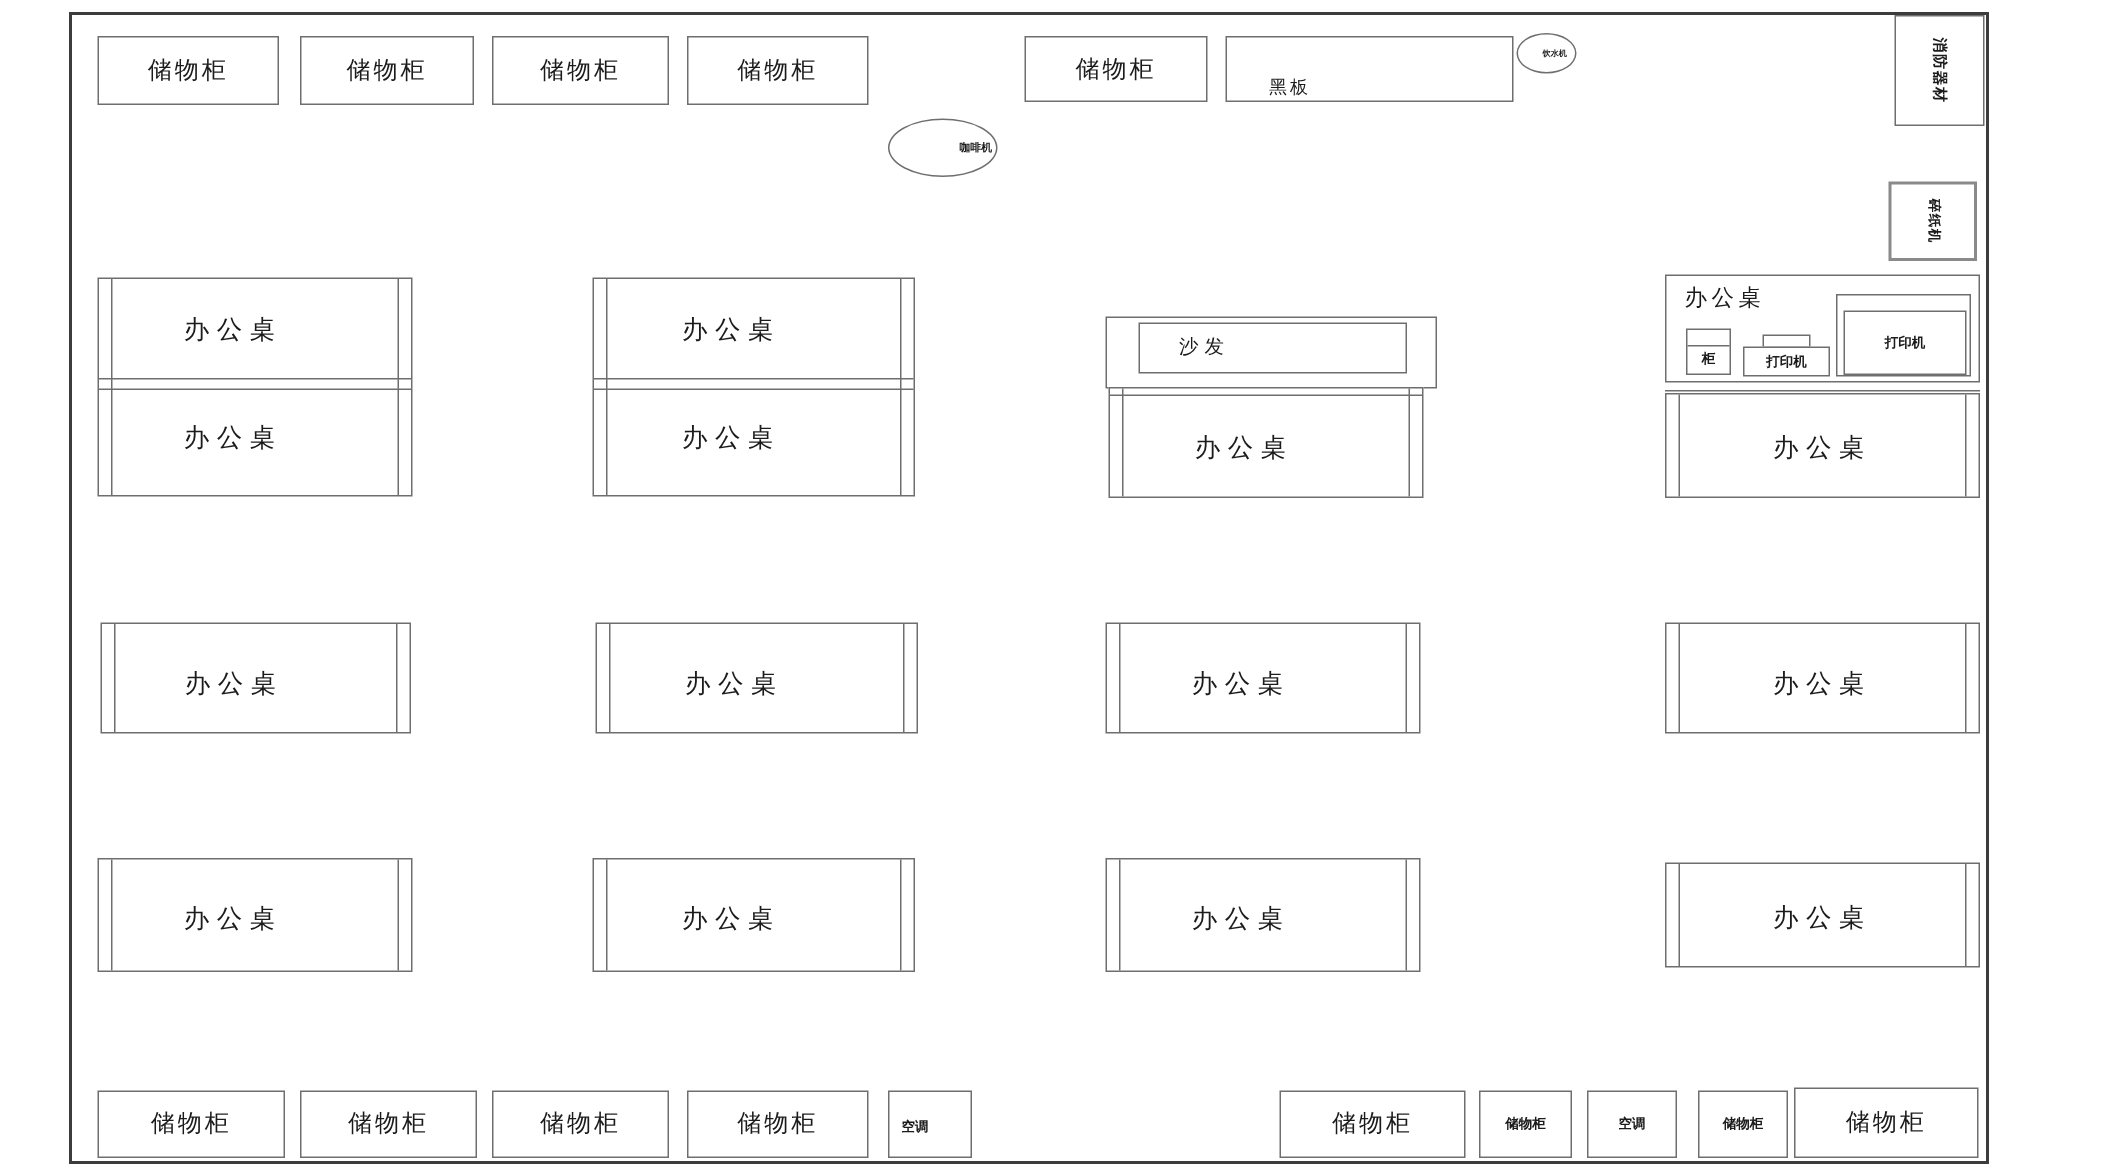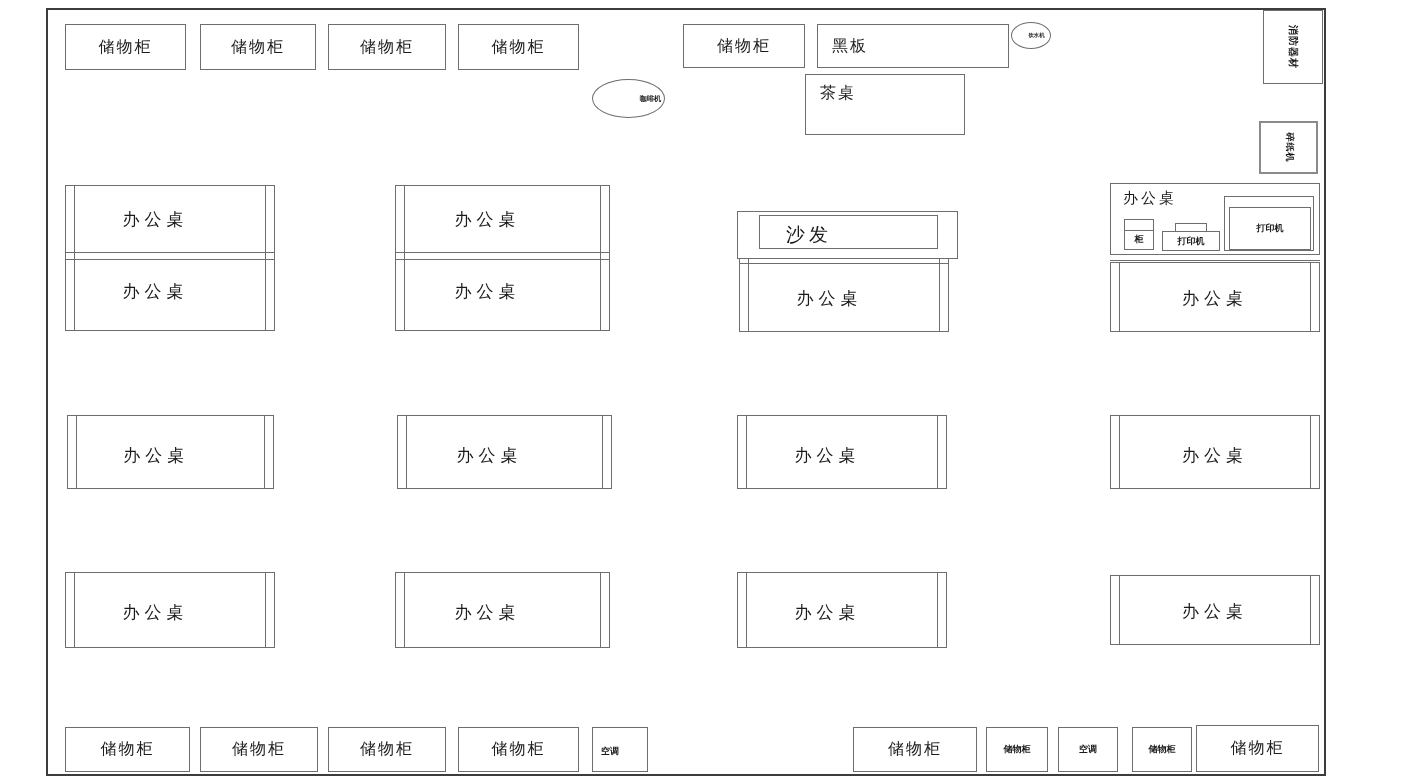--- a/index.html
+++ b/index.html
@@ -10,21 +10,21 @@
   }
   html,body{margin:0;padding:0;background:var(--bg);}
   #canvas{
     position:relative;width:1413px;height:783px;background:var(--bg);
     font-family:"DejaVu Sans",sans-serif;color:var(--text);overflow:hidden;
   }
   .abs{position:absolute;box-sizing:border-box;}
   .box{position:absolute;box-sizing:border-box;border:1px solid var(--line);background:var(--bg);}
   .room{border:2px solid var(--wall);background:transparent;}
   .cab{display:flex;align-items:center;justify-content:center;font-size:16px;letter-spacing:2px;}
-  .lblleft{display:flex;align-items:center;justify-content:flex-start;padding-left:14px;font-size:16px;letter-spacing:2px;}
+  .lblleft{display:flex;align-items:flex-end;justify-content:flex-start;padding-left:28px;font-size:12px;letter-spacing:2px;}
   .tealbl{display:block;padding:8px 0 0 14px;font-size:16px;letter-spacing:2px;}
   .oval{position:absolute;box-sizing:border-box;border:1px solid var(--line);border-radius:50%;background:var(--bg);
         display:flex;align-items:center;justify-content:flex-end;overflow:hidden;}
   .tinybold{font-weight:bold;font-size:9px;white-space:nowrap;}
   .scale80{transform:scale(0.8);}
   .scale60{transform:scale(0.6);}
   .vl{position:absolute;top:0;bottom:0;width:1px;background:var(--line);}
   .vl.l{left:8px}.vl.r{right:8px}
   .hdiv{position:absolute;left:0;right:0;height:6px;border-top:1px solid var(--line);border-bottom:1px solid var(--line);}
   .hl{position:absolute;left:0;right:0;height:1px;background:var(--line);}
@@ -57,23 +57,20 @@
   </div>
 
   <div class="box lblleft" style="left:817px;top:24px;width:192px;height:44px;">
     <span>黑板</span>
   </div>
 
   <div class="oval" style="left:1011px;top:22px;width:40px;height:27px;">
     <span class="tinybold scale60">饮水机</span>
   </div>
 
-  <div class="box" style="left:805px;top:74px;width:160px;height:61px;">
-    <span class="tealbl">茶桌</span>
-  </div>
 
   <div class="oval" style="left:592px;top:79px;width:73px;height:39px;">
     <span class="tinybold scale80">咖啡机</span>
   </div>
 
   <div class="box rotbox" style="left:1263px;top:10px;width:60px;height:74px;">
     <span class="rot">消防器材</span>
   </div>
   <div class="box rotbox" style="left:1259px;top:121px;width:59px;height:53px;border-width:2px;border-color:#8a8a8a;">
     <span class="rot" style="font-size:9px;">碎纸机</span>
@@ -90,21 +87,21 @@
   <div class="box" style="left:395px;top:185px;width:215px;height:146px;">
     <div class="vl l"></div>
     <div class="vl r"></div>
     <div class="hdiv" style="top:66px;"></div>
     <div class="dlabel" style="top:22px;">办公桌</div>
     <div class="dlabel" style="top:94px;">办公桌</div>
   </div>
 
   <div class="box" style="left:737px;top:211px;width:221px;height:48px;">
     <div class="box" style="left:21px;top:3px;width:179px;height:34px;"></div>
-    <span class="abs" style="left:48px;top:10px;font-size:19px;letter-spacing:4px;">沙发</span>
+    <span class="abs" style="left:48px;top:10px;font-size:13px;letter-spacing:4px;">沙发</span>
   </div>
   <div class="box" style="left:739px;top:258px;width:210px;height:74px;">
     <div class="hl" style="top:4px;"></div>
     <div class="vl l"></div>
     <div class="vl r"></div>
     <div class="dlabel" style="top:28px;">办公桌</div>
   </div>
 
   <div class="abs" style="left:1110px;top:183px;width:210px;height:149px;">
     <div class="box" style="left:0;top:0;width:210px;height:72px;">

